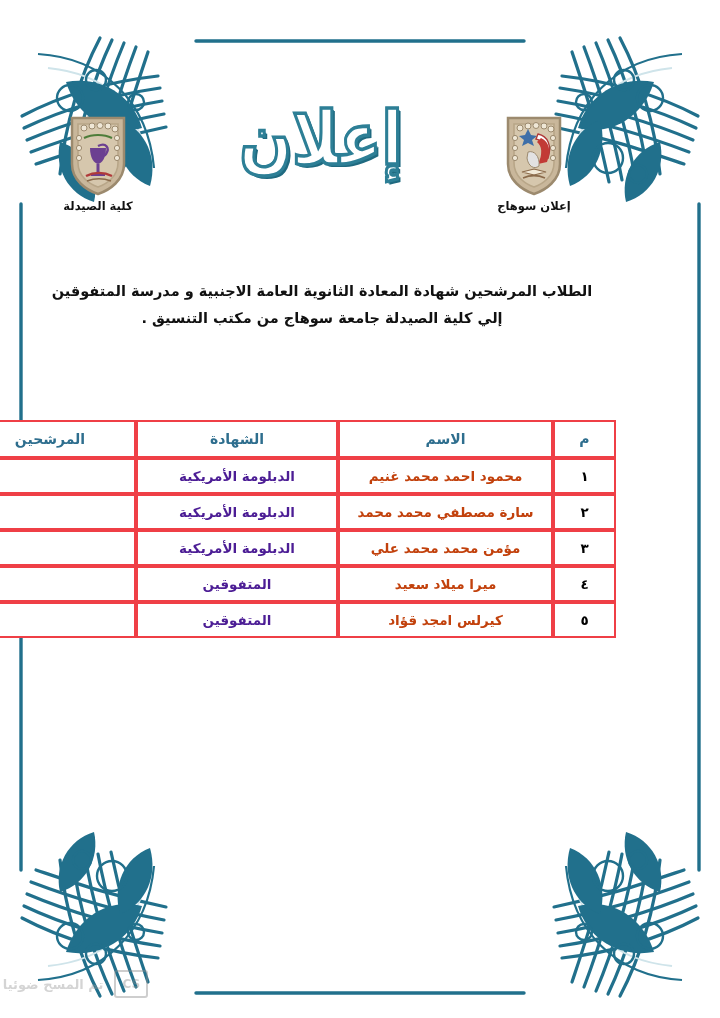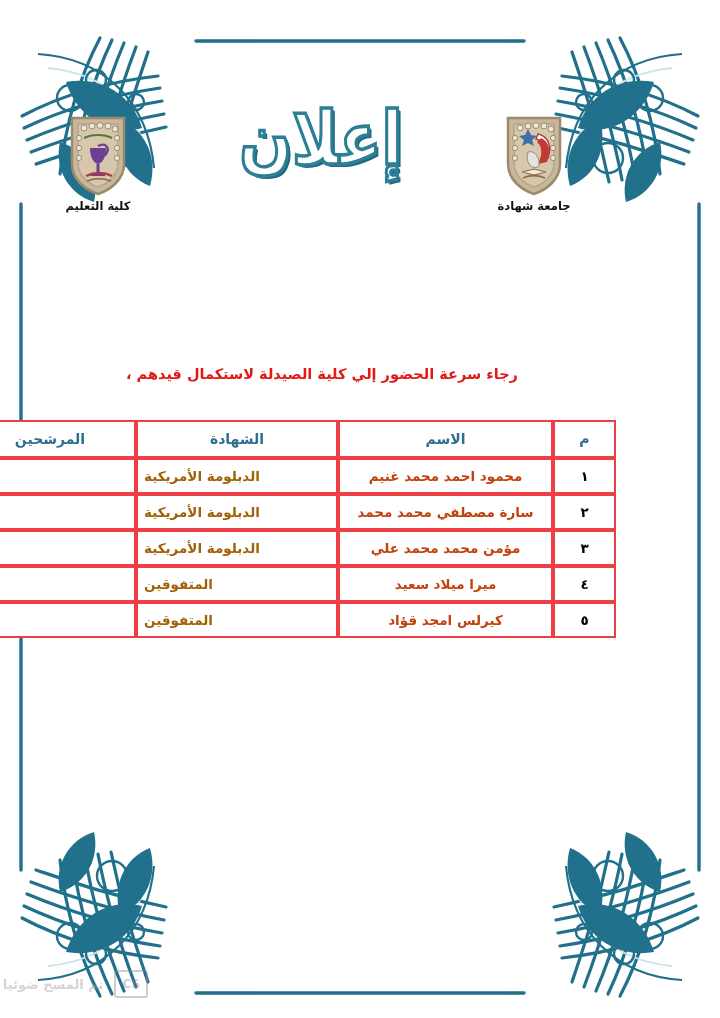--- a/index.html
+++ b/index.html
@@ -132,21 +132,21 @@
     background: #ffffff;
   }
   table.roster th {
     color: #2e6e8e;
     font-size: 14px;
     text-align: center;
     height: 34px;
   }
   .col-no    { width: 47px;  text-align: center; }
   .col-name  { width: 199px; text-align: center; color: #c2410c; }
-  .col-cert  { width: 186px; text-align: left; color: #a16207; }
+  .col-cert  { width: 186px; text-align: center; color: #4c1d95; }
   .col-gov   { width: 156px; text-align: center; color: #111111; }
 
   
   .footer-heading {
     position: absolute;
     top: 648px;
     left: 0;
     width: 720px;
     text-align: center;
     font-size: 27px;
@@ -283,21 +283,21 @@
         </g>
         <path d="M22 30 C 30 26, 42 26, 50 30" fill="none" stroke="#4e7d3a" stroke-width="2"></path>
 
         <path d="M28 40 C 28 50, 32 55, 36 56 C 40 55, 44 50, 44 40 Z" fill="#6c3f91"></path>
         <rect x="34.5" y="56" width="3" height="9" fill="#6c3f91"></rect>
         <rect x="29" y="65" width="14" height="3" fill="#6c3f91"></rect>
         <path d="M36 38 C 44 34, 48 40, 44 46 C 41 50, 38 46, 40 42" fill="none" stroke="#6c3f91" stroke-width="2.4"></path>
         <path d="M24 68 C 32 64, 42 64, 50 68" fill="none" stroke="#b03a3a" stroke-width="2.4"></path>
         <path d="M25 73 C 33 70, 41 70, 49 73" fill="none" stroke="#8a6a4a" stroke-width="1.6"></path>
       </svg>
-      <div class="logo-caption">كلية التعليم</div>
+      <div class="logo-caption">كلية الصيدلة</div>
     </div>
 
     <div class="logo-block logo-right">
       <svg class="crest" width="72" height="88" viewBox="0 0 72 88">
         <path d="M10 10 L62 10 L62 56 C62 72 48 82 36 86 C24 82 10 72 10 56 Z" fill="#c9b79b" stroke="#9c8a6e" stroke-width="2.5"></path>
         <path d="M16 16 L56 16 L56 55 C56 68 45 76 36 79 C27 76 16 68 16 55 Z" fill="#d6c7ad" stroke="#b8a688" stroke-width="1.6"></path>
         <g fill="#efe7d6" stroke="#9c8a6e" stroke-width="1">
           <circle cx="22" cy="20" r="3"></circle>
             <circle cx="30" cy="18" r="3"></circle>
           <circle cx="38" cy="17.5" r="3"></circle>
@@ -313,28 +313,29 @@
 
         <path d="M27 27 l3 -6 l3 6 l6 1 l-5 4 l2 6 l-6 -3 l-6 3 l2 -6 l-5 -4 Z" fill="#3f6fa8"></path>
 
         <path d="M40 26 C 50 28, 54 38, 50 50 L 44 48 C 46 38, 44 32, 38 31 Z" fill="#ffffff" stroke="#b03a3a" stroke-width="1.4"></path>
         <path d="M43 30 C 52 34, 53 44, 49 54 L 40 56 C 45 46, 44 38, 39 34 Z" fill="#c23a35"></path>
         <path d="M30 44 C 36 42, 42 48, 41 58 C 36 62, 30 58, 29 50 Z" fill="#e2e2e2" stroke="#9c8a6e" stroke-width="1"></path>
 
         <path d="M24 64 L36 61 L48 64 L36 67 Z" fill="#f2ead8" stroke="#8a6a4a" stroke-width="1.2"></path>
         <path d="M25 70 C 32 67, 40 67, 47 70" fill="none" stroke="#8a6a4a" stroke-width="1.6"></path>
       </svg>
-      <div class="logo-caption">جامعة شهادة</div>
+      <div class="logo-caption">إعلان سوهاج</div>
     </div>
   </div>
 
   <div class="intro">
+    <span>الطلاب المرشحين شهادة المعادة الثانوية العامة الاجنبية  و مدرسة المتفوقين</span>
+    <span class="l2">إلي كلية الصيدلة جامعة سوهاج من مكتب التنسيق  .</span>
   </div>
 
-  <div class="notice">رجاء سرعة الحضور إلي كلية الصيدلة لاستكمال قيدهم ،</div>
 
   <div class="table-wrap">
     <table class="roster">
       <thead>
         <tr>
           <th class="col-no">م</th>
           <th class="col-name">الاسم</th>
           <th class="col-cert">الشهادة</th>
           <th class="col-gov">المرشحين</th>
         </tr>

